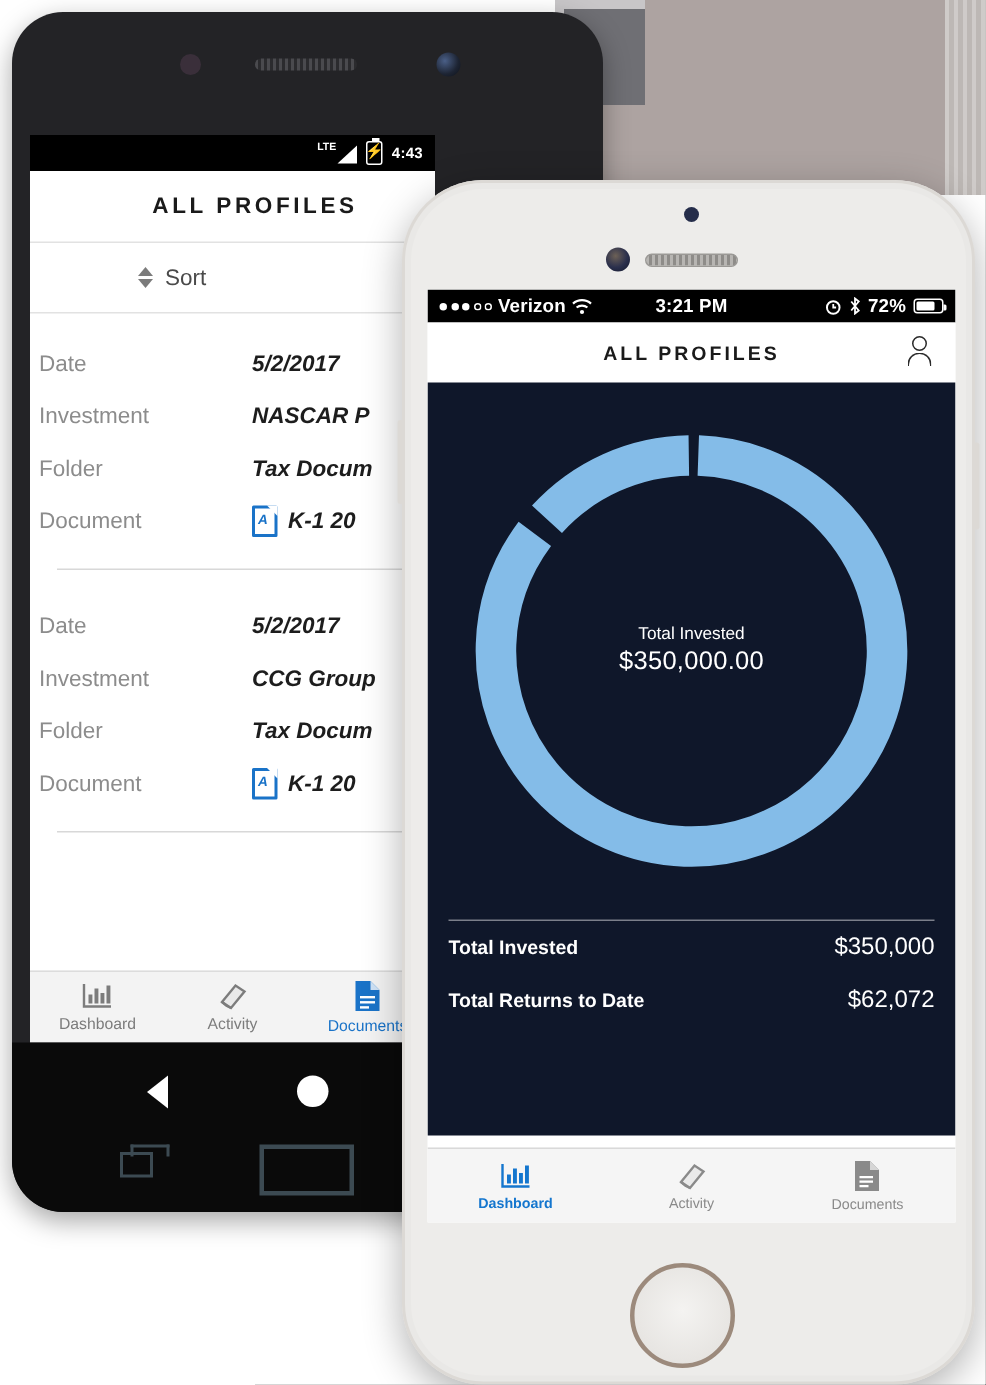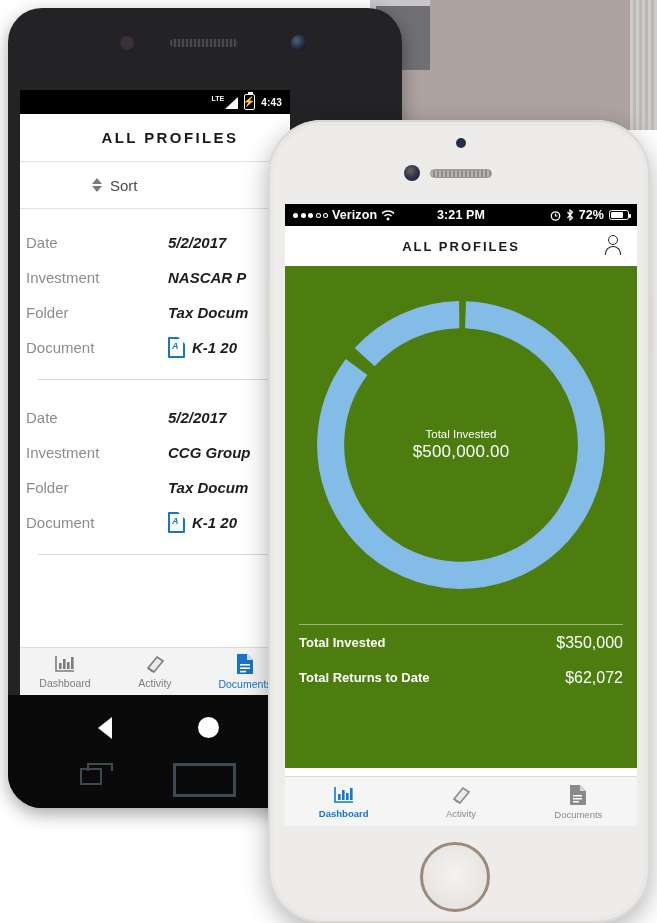--- a/index.html
+++ b/index.html
@@ -183,21 +183,21 @@
   .ip-btn-left {
     position:absolute; left:-3px; top:160px; width:4px; height:56px;
     background:#dcd9d5; border-radius:2px;
   }
   .ip-btn-right {
     position:absolute; right:-3px; top:175px; width:4px; height:58px;
     background:#dcd9d5; border-radius:2px;
   }
 
   .ip-screen {
-    position:absolute; left:17px; top:84px; width:352px; height:622px;
+    position:absolute; left:17px; top:73px; width:352px; height:622px;
     background:#ffffff; overflow:hidden;
   }
   .ip-statusbar {
     height:22px; background:#000; color:#fff;
     display:flex; align-items:center; font-size:12.5px; font-weight:700;
     padding:0 8px; letter-spacing:.1px;
   }
   .ip-carrier { display:flex; align-items:center; gap:4px; }
   .dots { display:flex; gap:2.5px; align-items:center; }
   .dots i { width:5px;height:5px;border-radius:50%; display:block; background:#fff; }
@@ -212,21 +212,21 @@
     height:40px; background:#fff; display:flex; align-items:center;
     justify-content:center; position:relative;
   }
   .ip-navtitle { font-size:13px; font-weight:700; letter-spacing:2px; color:#1a1a1a; }
   .ip-person {
     position:absolute; right:16px; top:9px; width:16px;height:22px;
   }
   .ip-person .head { position:absolute; left:3px; top:0; width:10px;height:10px; border:1.6px solid #2a2a2a; border-radius:50%; }
   .ip-person .body { position:absolute; left:0; top:11px; width:16px;height:9px; border:1.6px solid #2a2a2a; border-bottom:none; border-radius:9px 9px 0 0; }
 
-  .ip-blue { background:#4d7c0f; height:502px; position:relative; }
+  .ip-blue { background:#0f172a; height:502px; position:relative; }
   .donut-wrap { position:relative; height:358px; display:flex; align-items:center; justify-content:center; }
 
   .ip-center-label { font-size:11.5px; color:#ffffff; text-align:center; }
   .ip-center-value { font-size:17px; color:#ffffff; text-align:center; margin-top:2px; letter-spacing:.2px; }
 
   .stat-list { padding:0 14px; }
   .stat-row { display:flex; align-items:center; justify-content:space-between; height:35px; }
   .stat-row .sk { font-size:13px; font-weight:700; color:#ffffff; }
   .stat-row .sv { font-size:16px; color:#ffffff; font-weight:400; }
   .stat-div { height:1px; background:rgba(255,255,255,.45); }
@@ -423,21 +423,21 @@
 
         <div class="donut-wrap">
           <svg width="318" height="318" viewBox="0 0 200 200">
 
             <circle cx="100" cy="100" r="82" fill="none" stroke="#84bce8" stroke-width="17" stroke-dasharray="436 79" stroke-dashoffset="0" transform="rotate(-88 100 100)"></circle>
 
             <circle cx="100" cy="100" r="82" fill="none" stroke="#84bce8" stroke-width="17" stroke-dasharray="67 448" stroke-dashoffset="-444" transform="rotate(-88 100 100)"></circle>
           </svg>
           <div style="position:absolute;left:0;right:0;top:50%;transform:translateY(-50%);">
             <div class="ip-center-label">Total Invested</div>
-            <div class="ip-center-value">$500,000.00</div>
+            <div class="ip-center-value">$350,000.00</div>
           </div>
         </div>
 
         <div class="stat-list">
           <div class="stat-div"></div>
           <div class="stat-row">
             <span class="sk">Total Invested</span>
             <span class="sv">$350,000</span>
           </div>
           <div class="stat-row">

